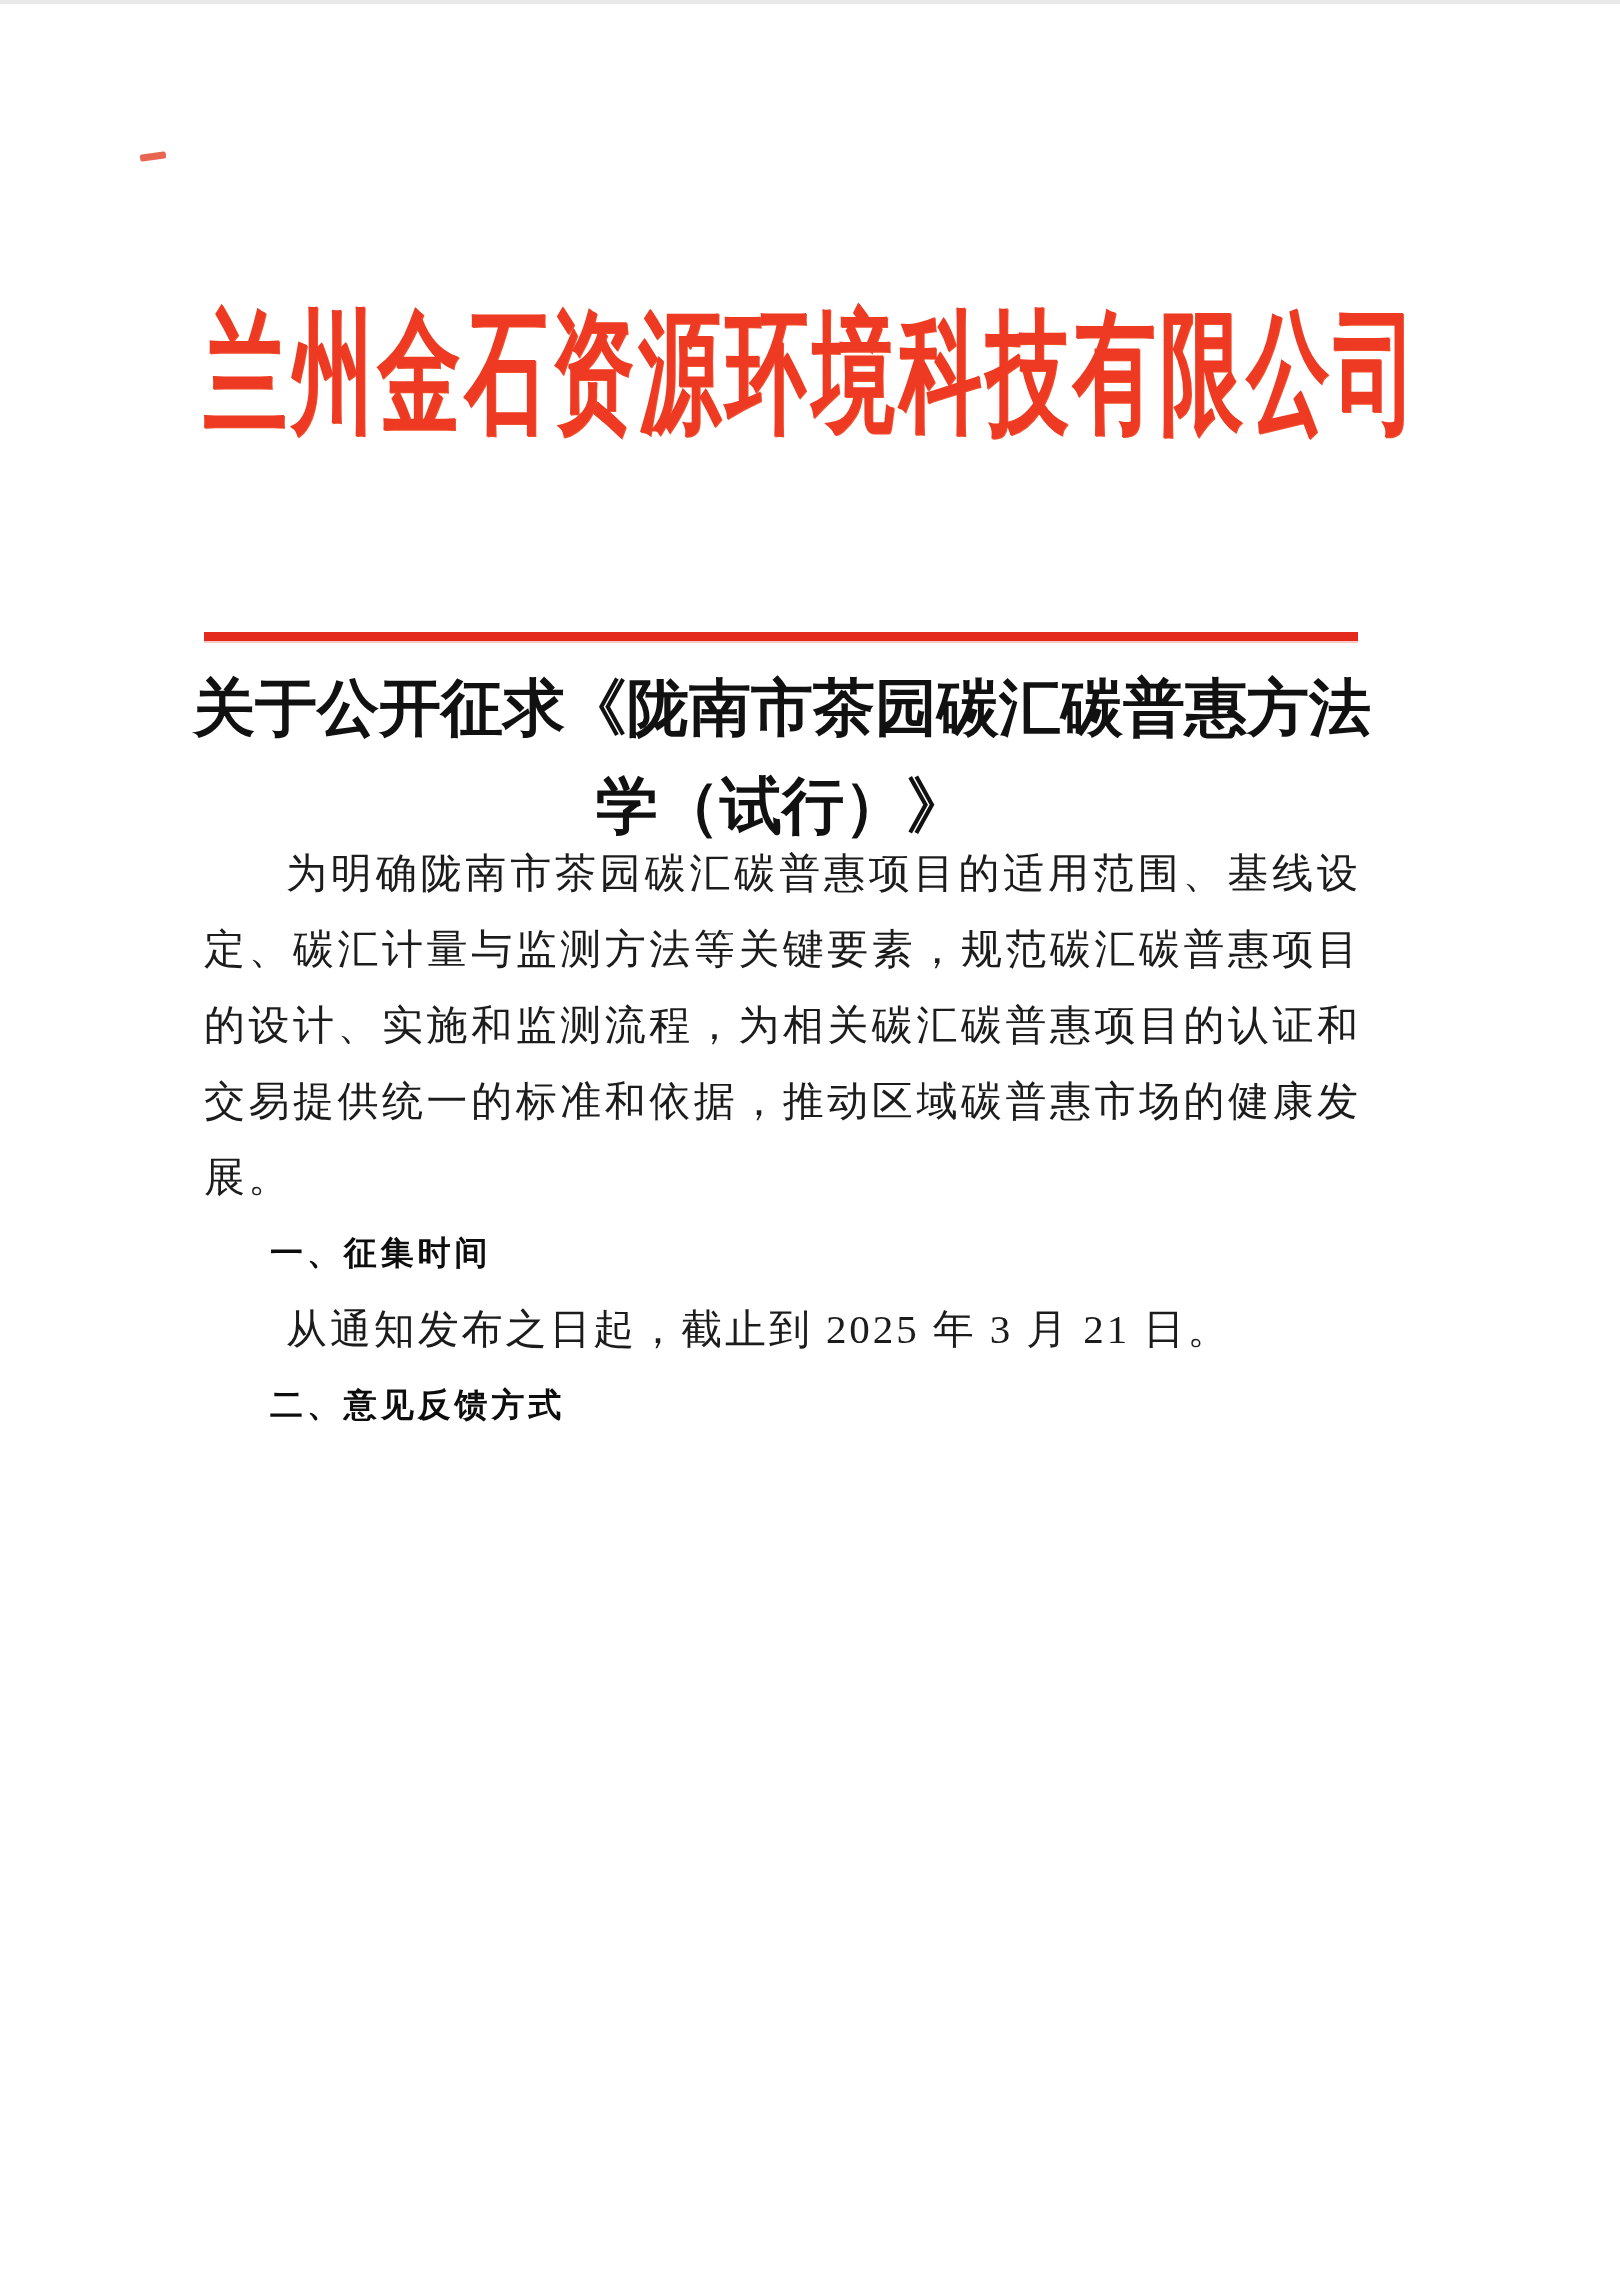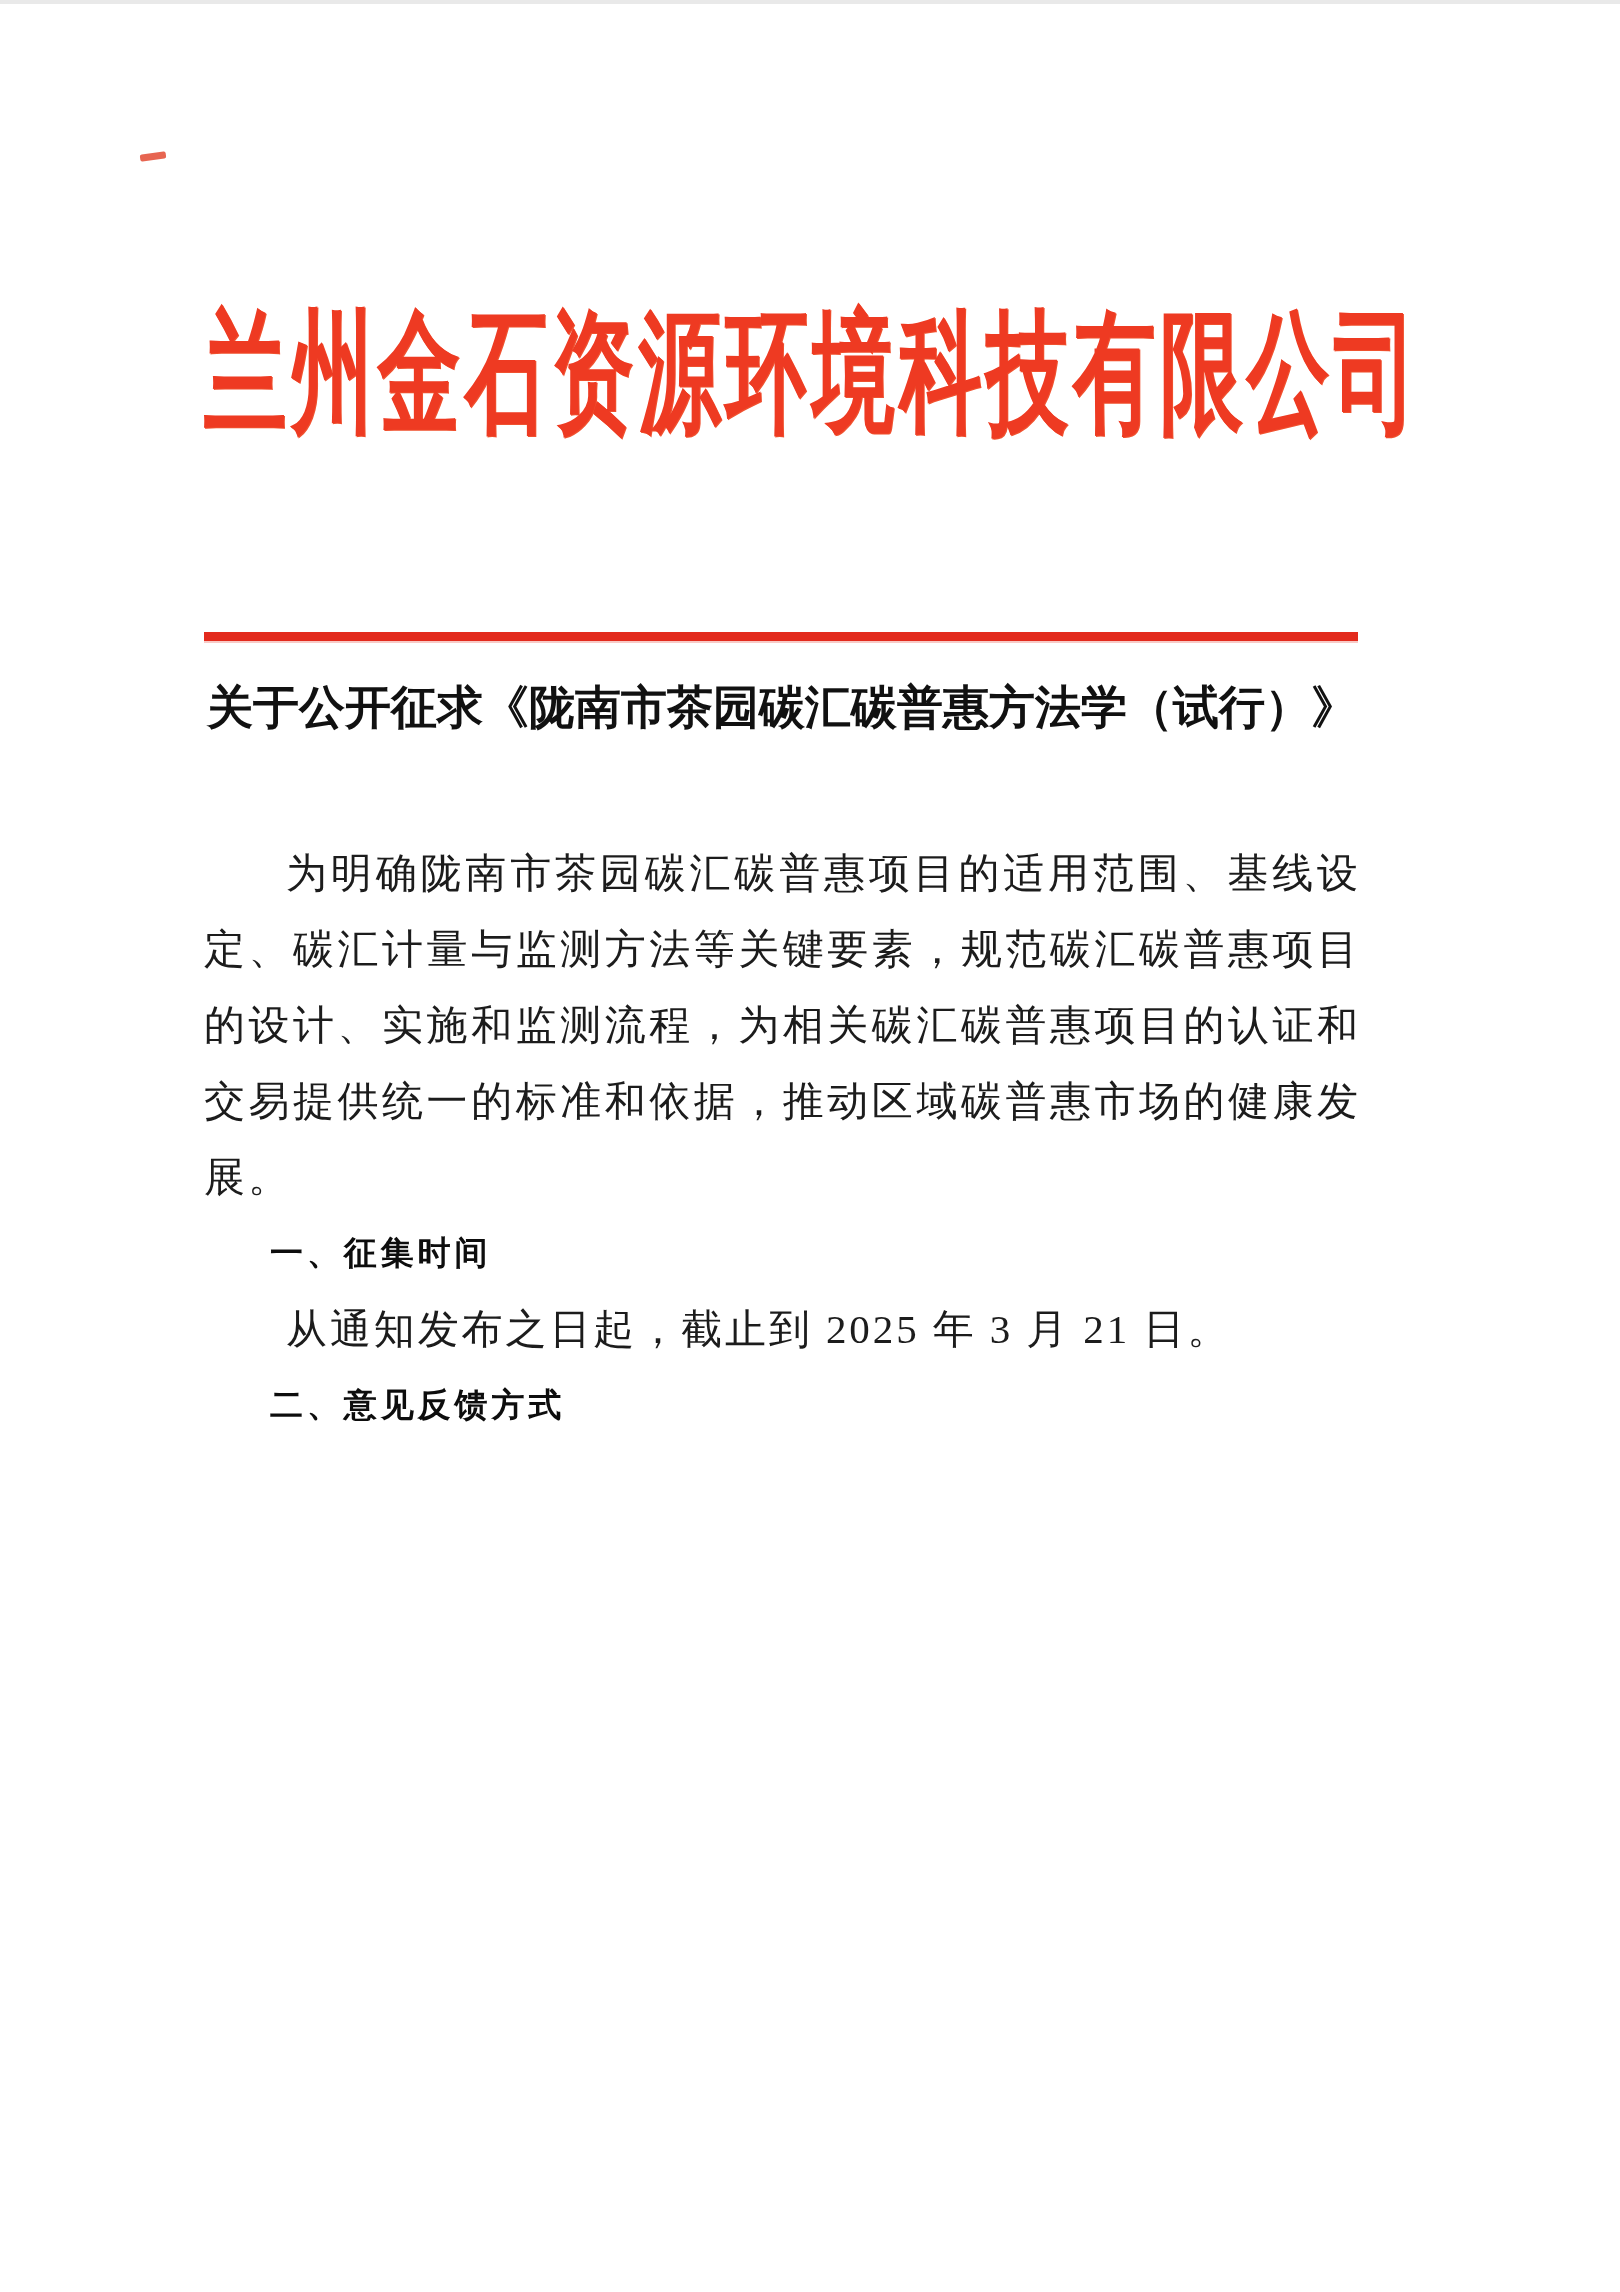--- a/index.html
+++ b/index.html
@@ -54,21 +54,21 @@
     background: #e32a1d;
     box-shadow: 0 2px 0 rgba(227, 42, 29, 0.25);
   }
   .doc-title {
     position: absolute;
     left: 186px;
     top: 655px;
     width: 1192px;
     text-align: center;
     font-weight: bold;
-    font-size: 46px;
+    font-size: 62px;
     line-height: 98px;
     letter-spacing: 0px;
     color: #111;
   }
   .doc-body {
     position: absolute;
     left: 204px;
     top: 831px;
     width: 1157px;
     font-size: 41px;

